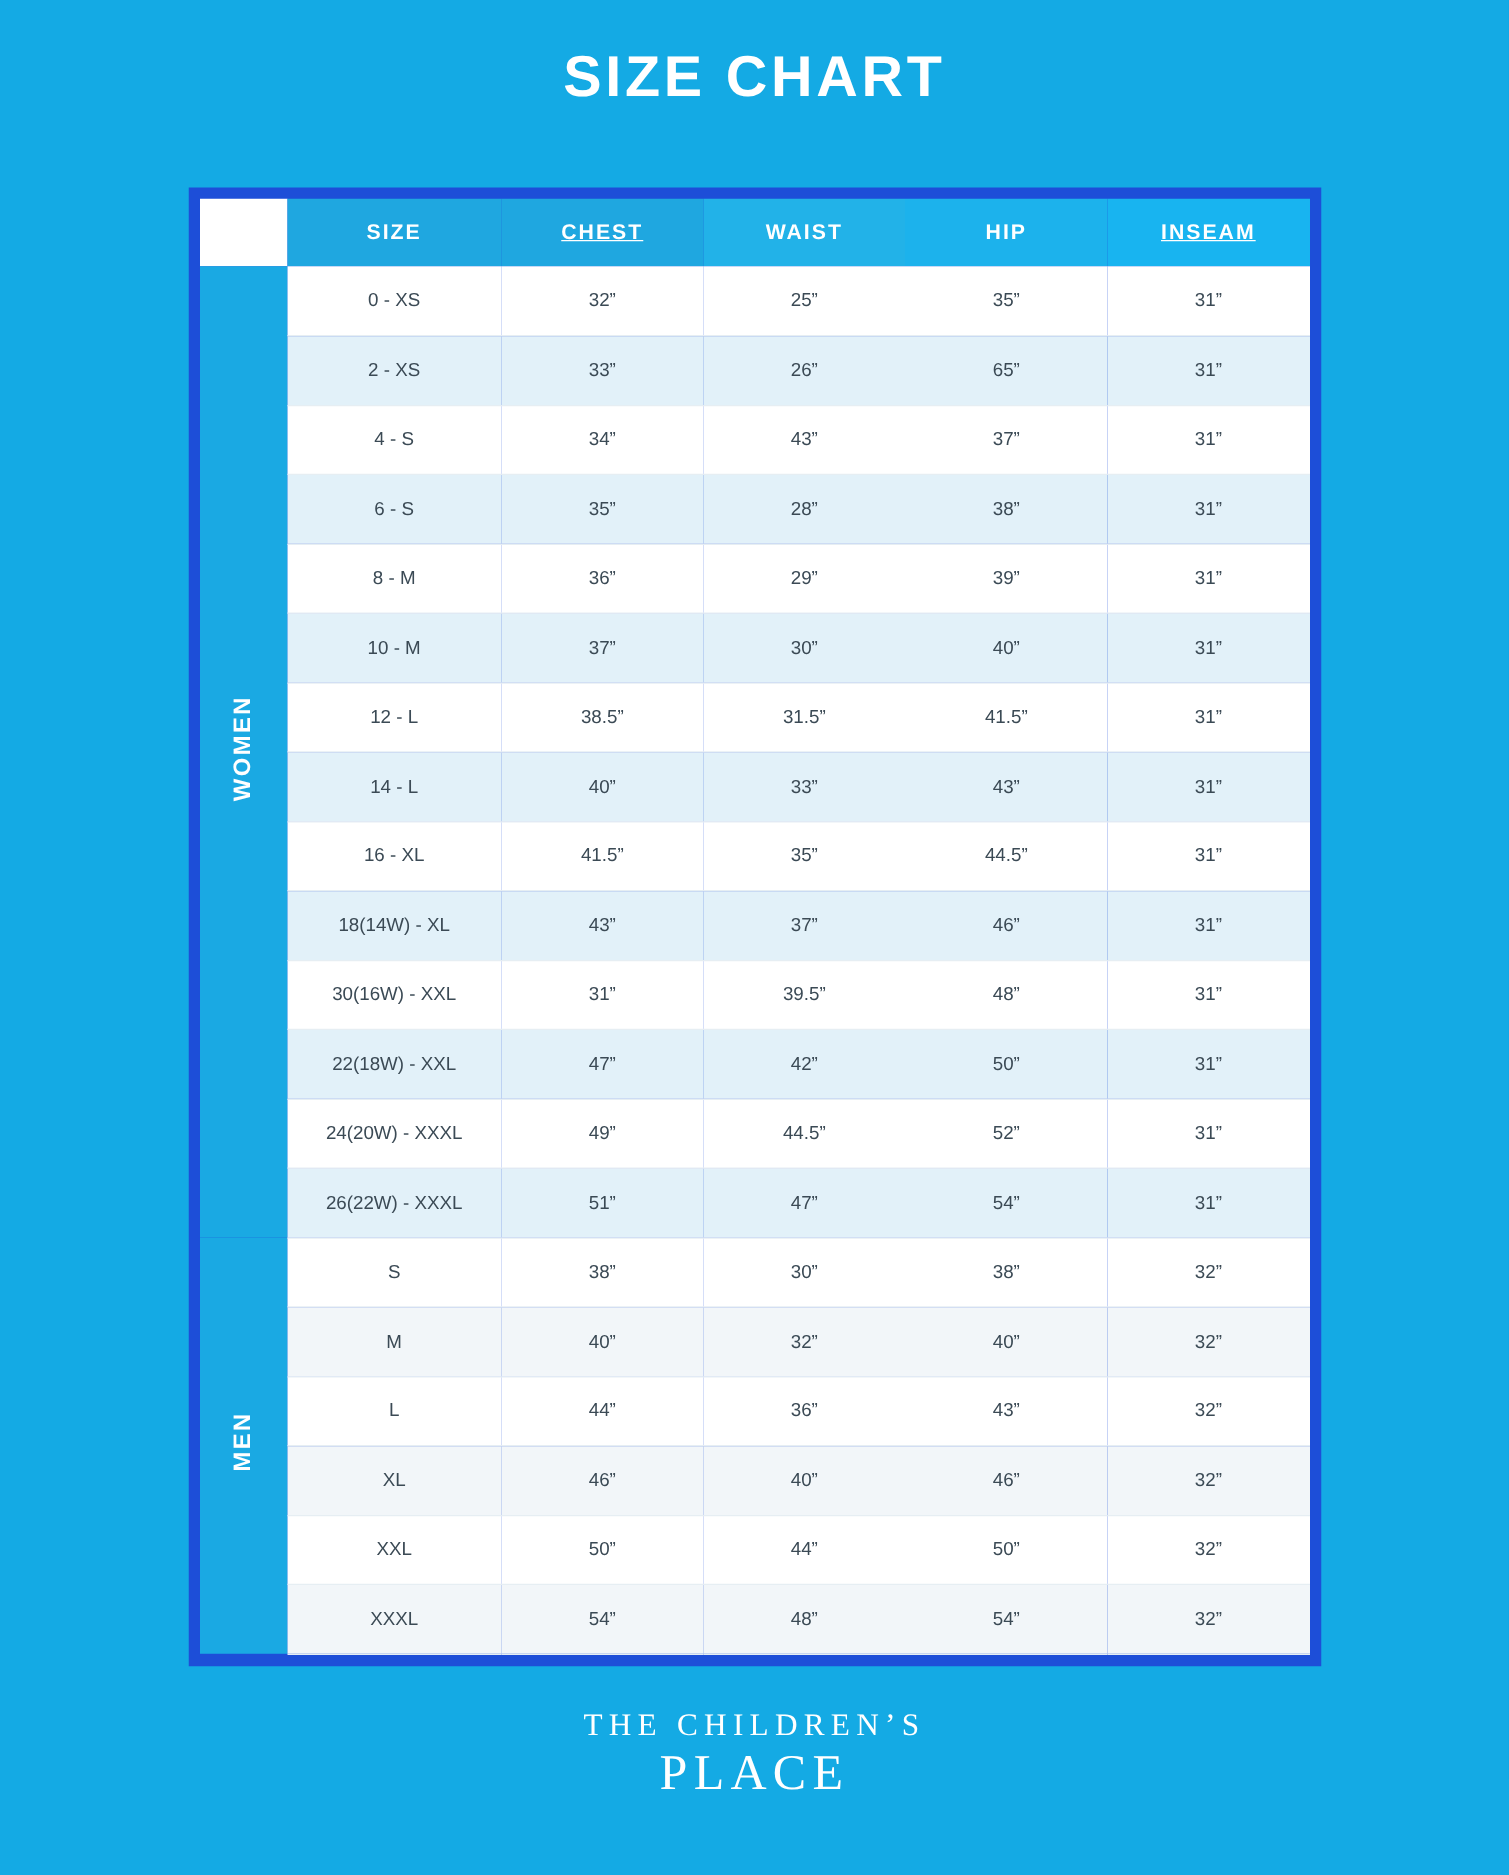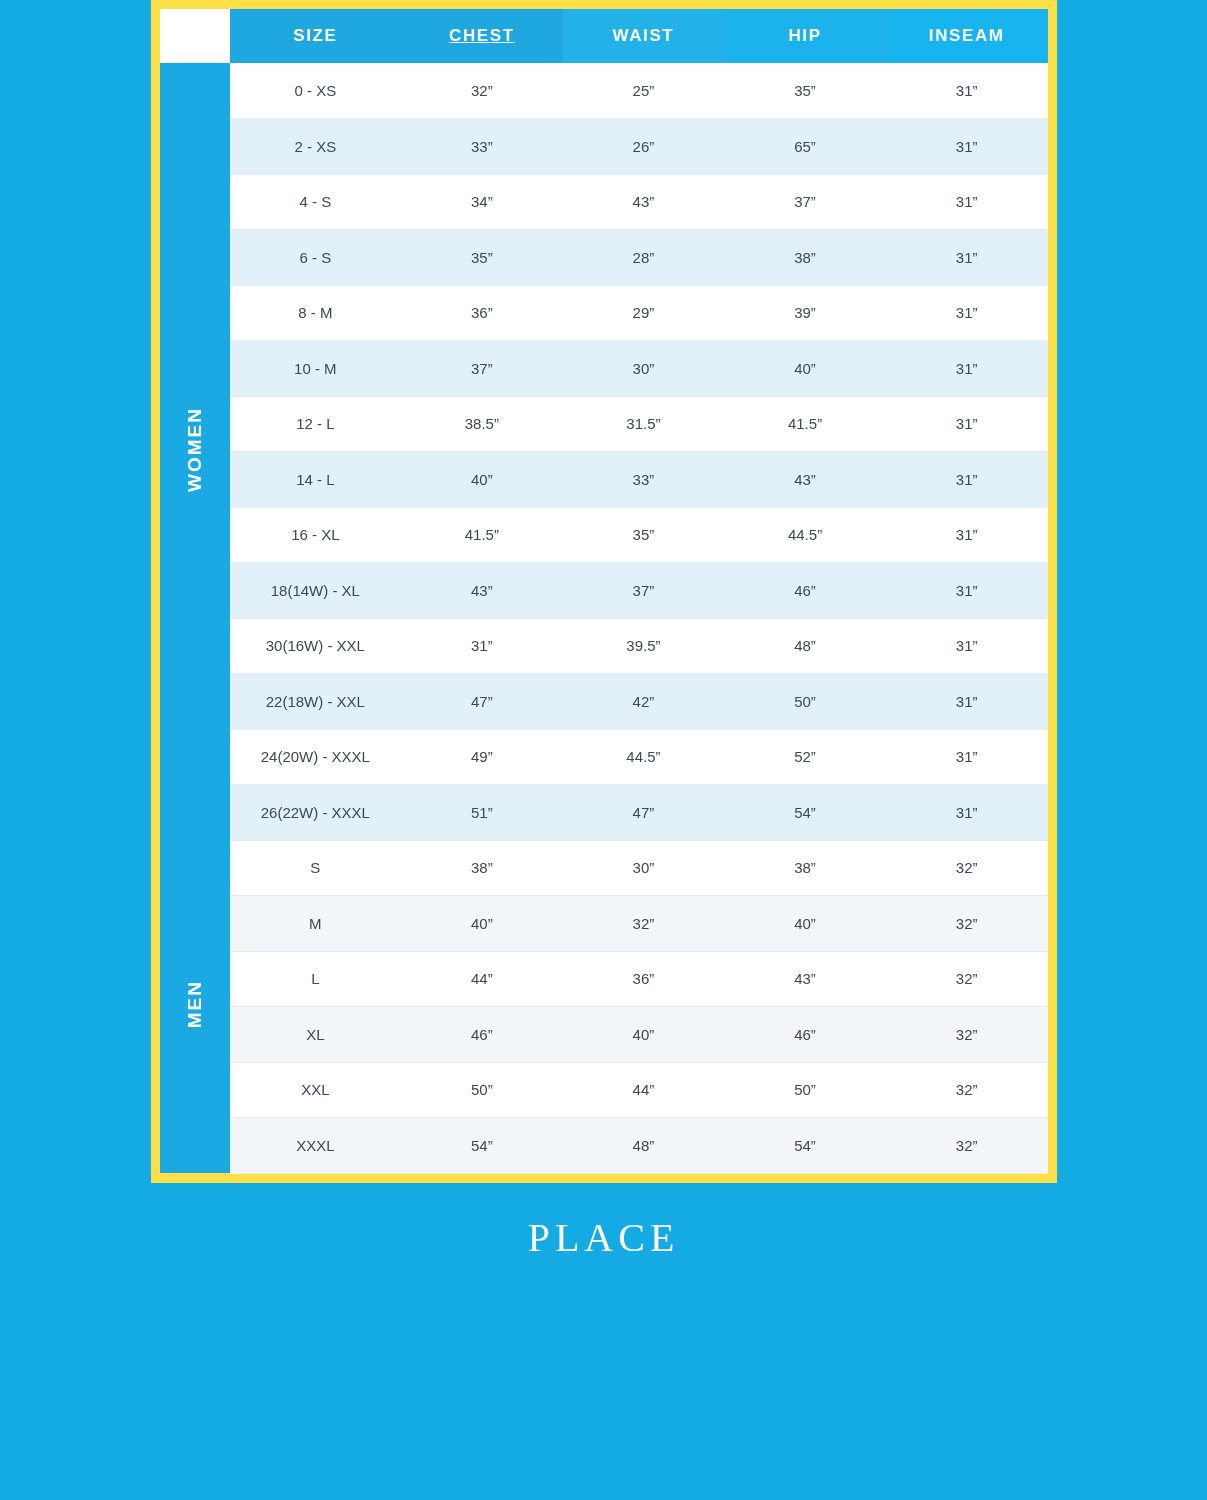--- a/index.html
+++ b/index.html
@@ -22,22 +22,23 @@
     color: #ffffff;
     font-size: 46px;
     font-weight: bold;
     letter-spacing: 3px;
     margin-top: 34px;
     margin-bottom: 28px;
     text-align: center;
   }
   .chart-frame {
     width: 906px;
-    background: #fde047;
+    background: #1d4ed8;
     padding: 9px;
+    margin-top: 34px;
   }
   table.size-table {
     width: 100%;
     border-collapse: collapse;
     table-layout: fixed;
   }
   table.size-table col.c-group { width: 7.9%; }
   table.size-table col.c-size  { width: 19.3%; }
   table.size-table col.c-m     { width: 18.2%; }
 
@@ -48,21 +49,21 @@
     font-weight: bold;
     letter-spacing: 1.6px;
     height: 54px;
     vertical-align: middle;
     text-align: center;
   }
   th.hdr.h0 { background: #1FA7E0; }
   th.hdr.h1 { background: #1FA7E0; text-decoration: underline; }
   th.hdr.h2 { background: #22B2E8; }
   th.hdr.h3 { background: #1CB2EC; text-align: center; }
-  th.hdr.h4 { background: #18B4F0; }
+  th.hdr.h4 { background: #18B4F0; text-decoration: underline; }
 
   td.cell {
     height: 55.5px;
     text-align: center;
     vertical-align: middle;
     font-size: 15px;
     color: #3b4a55;
     border-bottom: 1px solid #e6eef3;
   }
   tr.w-even td.cell { background: #ffffff; }
@@ -105,20 +106,21 @@
     letter-spacing: 5px;
     display: block;
     line-height: 1.05;
   }
 </style>
 </head>
 <body>
 
 <div class="page">
 
+  <div class="title">SIZE CHART</div>
 
   <div class="chart-frame">
     <table class="size-table">
       <colgroup>
         <col class="c-group">
         <col class="c-size">
         <col class="c-m">
         <col class="c-m">
         <col class="c-m">
         <col class="c-m">
@@ -274,16 +276,17 @@
             <td class="cell">54”</td>
             <td class="cell">48”</td>
             <td class="cell">54”</td>
             <td class="cell">32”</td>
           </tr>
         </tbody>
     </table>
   </div>
 
   <div class="footer-logo">
+    <span class="l1">THE CHILDREN’S</span>
     <span class="l2">PLACE</span>
   </div>
 
 </div>
 
 </body></html>

